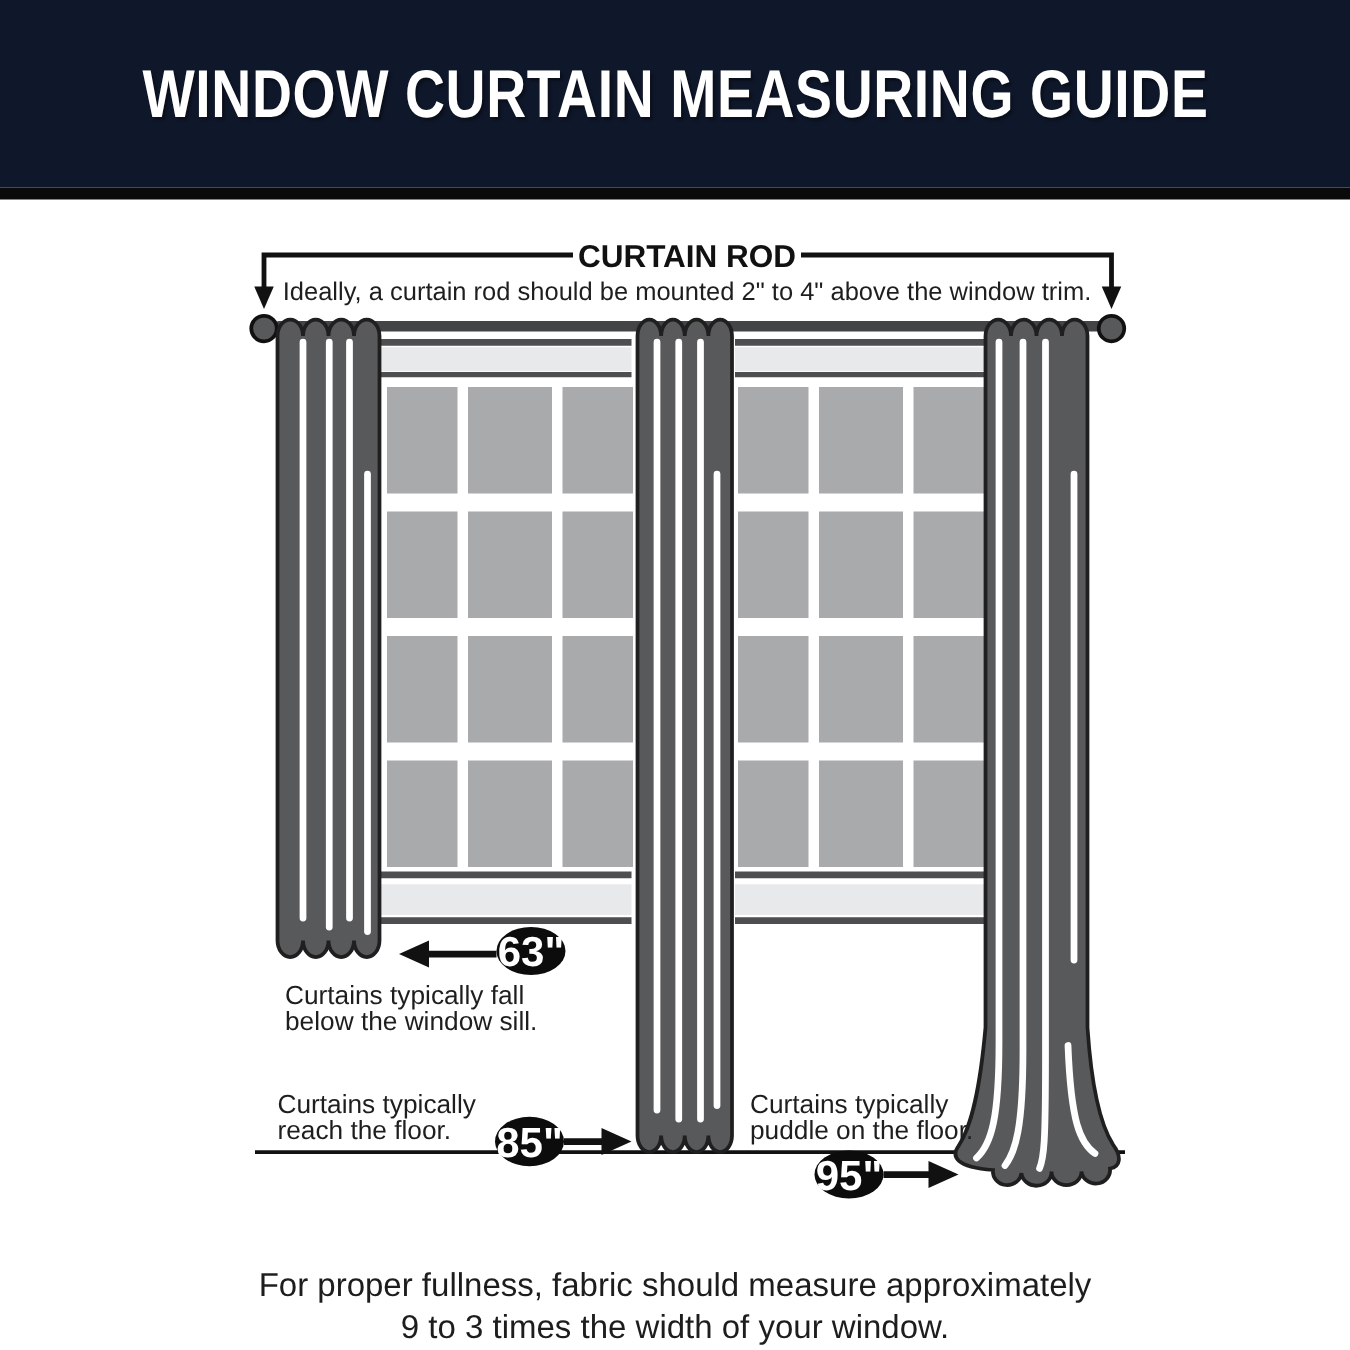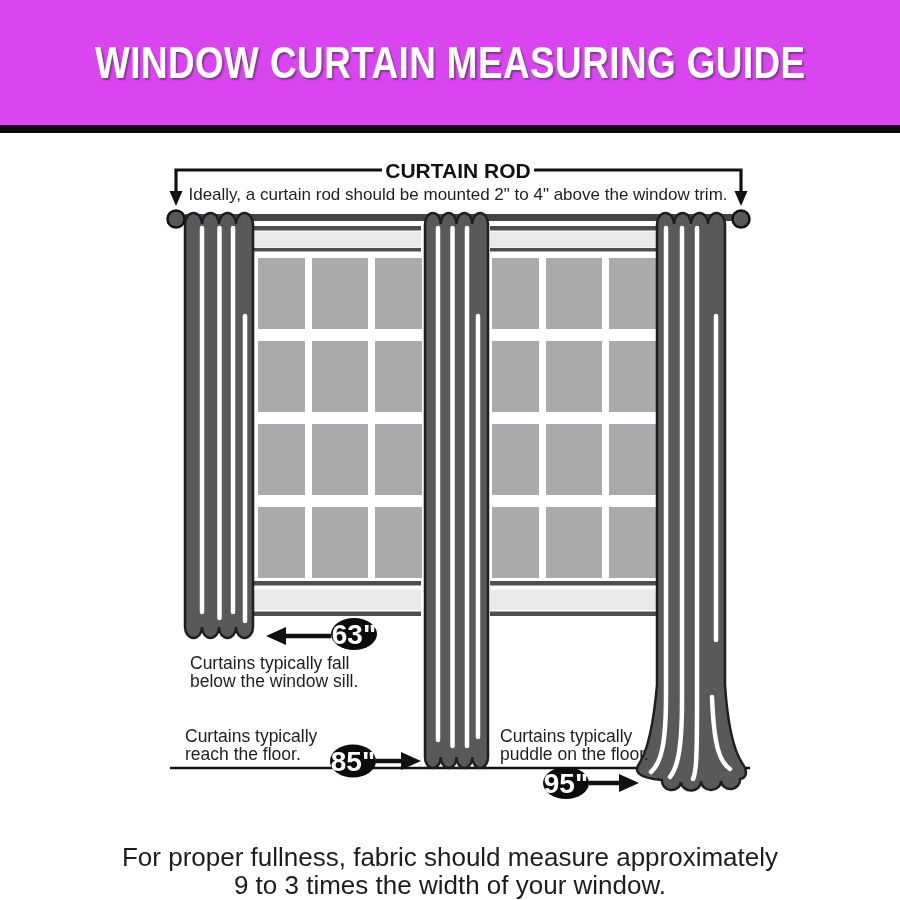--- a/index.html
+++ b/index.html
@@ -1,35 +1,35 @@
 <!DOCTYPE html>
 <html><head>
 <meta charset="utf-8">
 <style>
   html,body{margin:0;padding:0;background:#fff;}
   .page{position:relative;width:900px;height:900px;background:#fff;overflow:hidden;
         font-family:"Liberation Sans", sans-serif;}
-  .banner{width:900px;height:125px;background:#d946ef;display:flex;align-items:center;justify-content:center;}
+  .banner{width:900px;height:125px;background:#0f172a;display:flex;align-items:center;justify-content:center;}
   .banner h1{margin:0;color:#fff;font-size:45px;font-weight:bold;letter-spacing:.5px;white-space:nowrap;
              transform:scaleX(.82);transform-origin:center;
              text-shadow:2px 2px 2px rgba(0,0,0,.35);}
   .divider{width:900px;height:8px;background:#0a0a0a;}
   svg{display:block;}
   .bracket{fill:none;stroke:#111;stroke-width:3.2px;}
   .arrowhead{fill:#111;stroke:none;}
   .rod-label{font-size:21px;font-weight:600;fill:#111;}
   .rod-note{font-size:17px;fill:#1e1e1e;}
   .lbl{font-size:17.5px;fill:#1e1e1e;}
   .badge-text{font-size:28px;font-weight:bold;fill:#fff;}
   .badge-arrow{stroke:#111;stroke-width:4.5px;}
   .curtain{stroke:#1f1f1f;stroke-width:2.5px;}
   .fold{fill:none;stroke:#fff;stroke-width:4.5px;stroke-linecap:round;}
   .finial{stroke:#111;stroke-width:2.5px;}
   .floor{stroke:#111;stroke-width:2.5px;}
-  .footer{padding-top:3px;text-align:center;font-size:26px;line-height:28px;color:#1d1d1d;}
+  .footer{padding-top:3px;text-align:center;font-size:22px;line-height:28px;color:#1d1d1d;}
 </style>
 </head>
 <body>
 
 <div class="page">
 
   <header class="banner">
     <h1>WINDOW CURTAIN MEASURING GUIDE</h1>
   </header>
   <div class="divider"></div>

